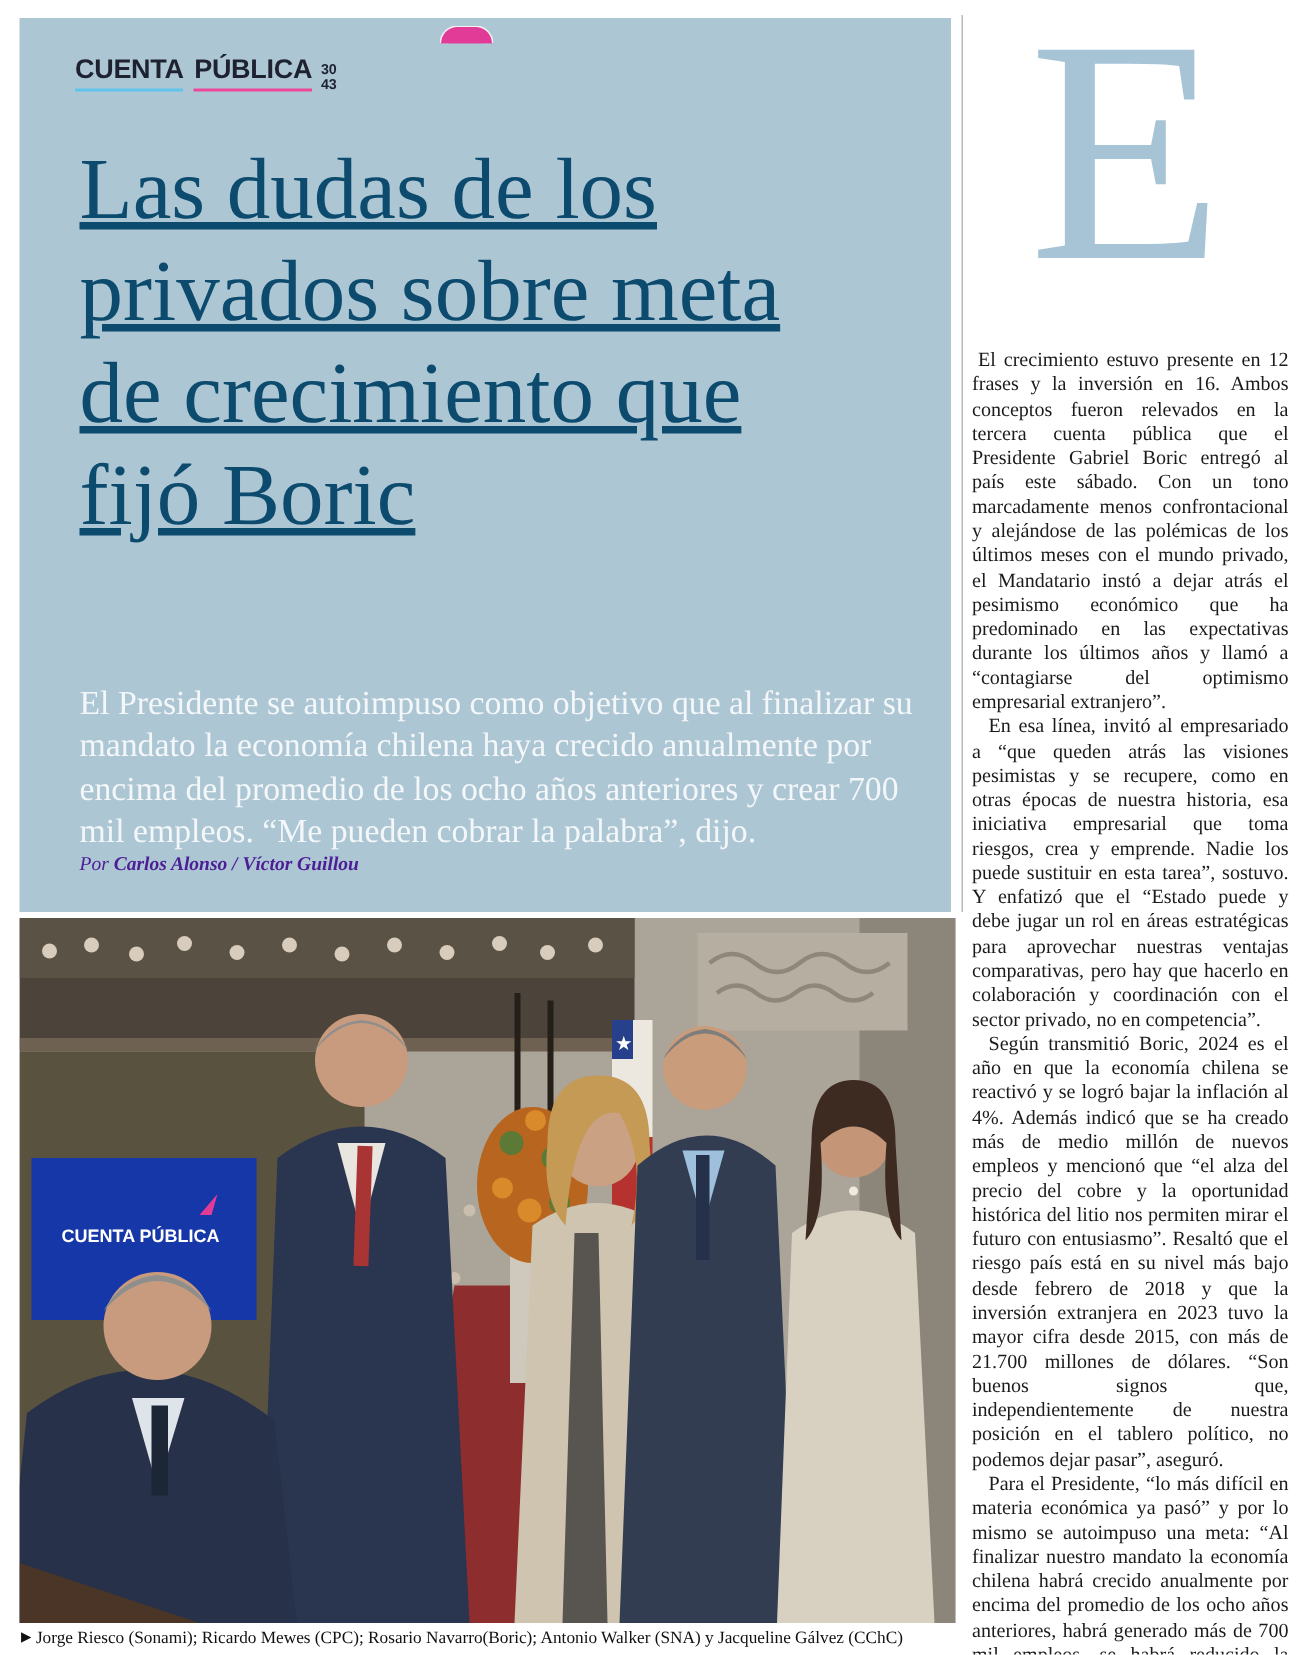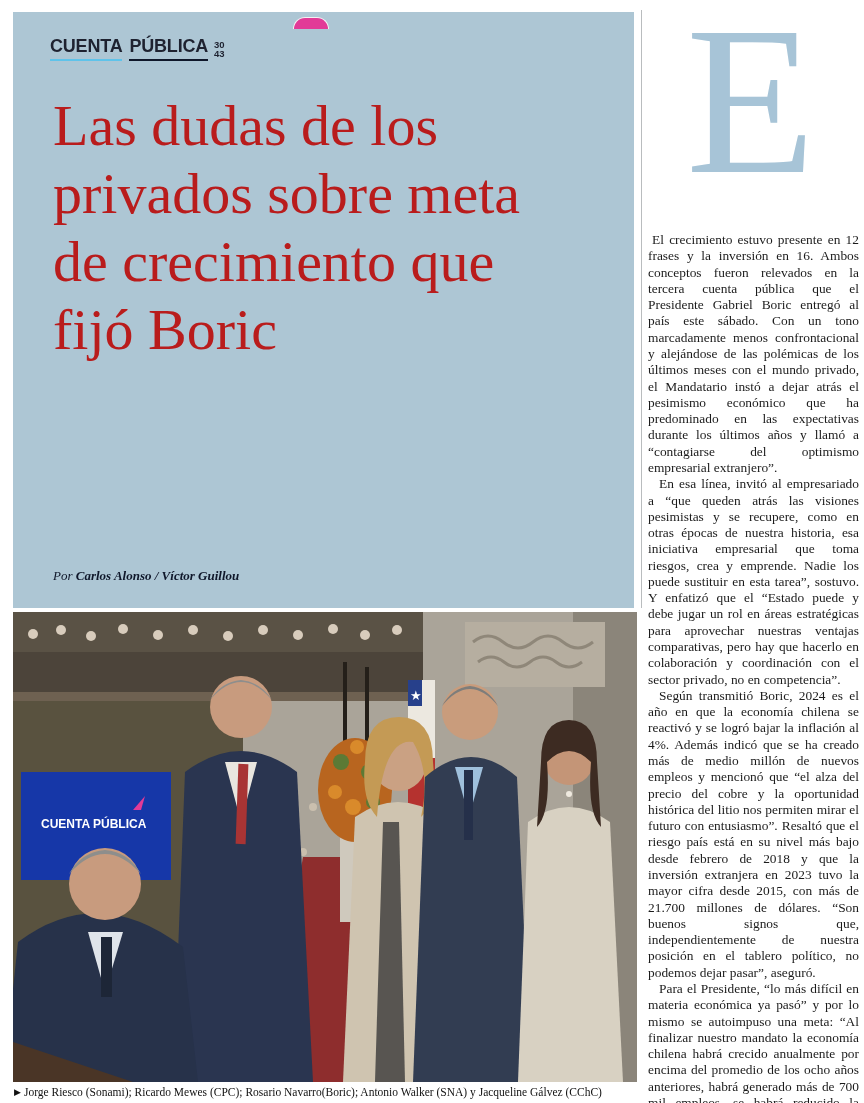--- a/index.html
+++ b/index.html
@@ -8,45 +8,45 @@
     width:864px; height:1103px; position:relative; overflow:hidden;
     font-family:"Liberation Serif", serif; color:#1b1b1b;
   }
 
   
   .hero {
     position:absolute; left:13px; top:12px; width:621px; height:596px;
     background:#adc6d4;
   }
   .masthead {
-    position:absolute; left:37px; top:24px; display:flex; align-items:center;
+    position:absolute; left:37px; top:24px; display:flex; align-items:flex-end;
     font-family:"Liberation Sans", sans-serif; font-weight:700;
     color:#1e2230; font-size:18px; letter-spacing:-0.2px; white-space:nowrap;
   }
   .masthead .word { display:inline-block; padding-bottom:2px; }
   .masthead .w-cuenta { border-bottom:2px solid #5fc3ea; margin-right:7px; }
-  .masthead .w-publica { border-bottom:2px solid #0f172a; margin-right:6px; }
+  .masthead .w-publica { border-bottom:2px solid #ec4899; margin-right:6px; }
   .masthead .year { display:flex; flex-direction:column; font-size:9.5px; line-height:1.0; margin-top:1px; }
   .balloon {
     position:absolute; left:280px; top:5px; width:36px; height:12px;
     background:#e23a97; border:1px solid #f3f3f3; border-bottom:none;
     border-radius:18px 18px 0 0;
   }
   .headline {
     position:absolute; left:40px; top:80px; width:480px;
     font-family:"Liberation Serif", serif; font-weight:400;
-    font-size:58px; line-height:1.17; color:#b91c1c; letter-spacing:0px;
+    font-size:58px; line-height:1.17; color:#0c4a6e; letter-spacing:0px;text-decoration:underline;
   }
   .deck {
     position:absolute; left:40px; top:443px; width:560px;
     font-size:22.5px; line-height:1.26; color:rgba(255,255,255,0.85);
   }
   .byline {
     position:absolute; left:40px; top:556px;
-    font-size:13px; font-style:italic; color:#0f172a;
+    font-size:13px; font-style:italic; color:#4c1d95;
   }
   .byline .authors { font-weight:700; }
 
   
   .photo {
     position:absolute; left:13px; top:612px; width:624px; height:470px;
     overflow:hidden; background:#a09a8e;
   }
   .photo svg { display:block; width:100%; height:100%; }
   .caption {
@@ -85,20 +85,21 @@
     <span class="year">
       <span>30</span>
       <span>43</span>
     </span>
   </div>
 
   <div class="balloon"></div>
 
   <h1 class="headline">Las dudas de los privados sobre meta de crecimiento que fijó Boric</h1>
 
+  <p class="deck">El Presidente se autoimpuso como objetivo que al finalizar su mandato la economía chilena haya crecido anualmente por encima del promedio de los ocho años anteriores y crear 700 mil empleos. “Me pueden cobrar la palabra”, dijo.</p>
 
   <p class="byline"><span>Por </span><span class="authors">Carlos Alonso / Víctor Guillou</span></p>
 </div>
 
 <div class="photo">
   <svg viewBox="0 0 624 470" preserveAspectRatio="none">
 
     <rect x="0" y="0" width="624" height="470" fill="#a29c90"></rect>
     <rect x="230" y="0" width="394" height="470" fill="#aaa499"></rect>
     <rect x="560" y="0" width="64" height="470" fill="#8b857a"></rect>

